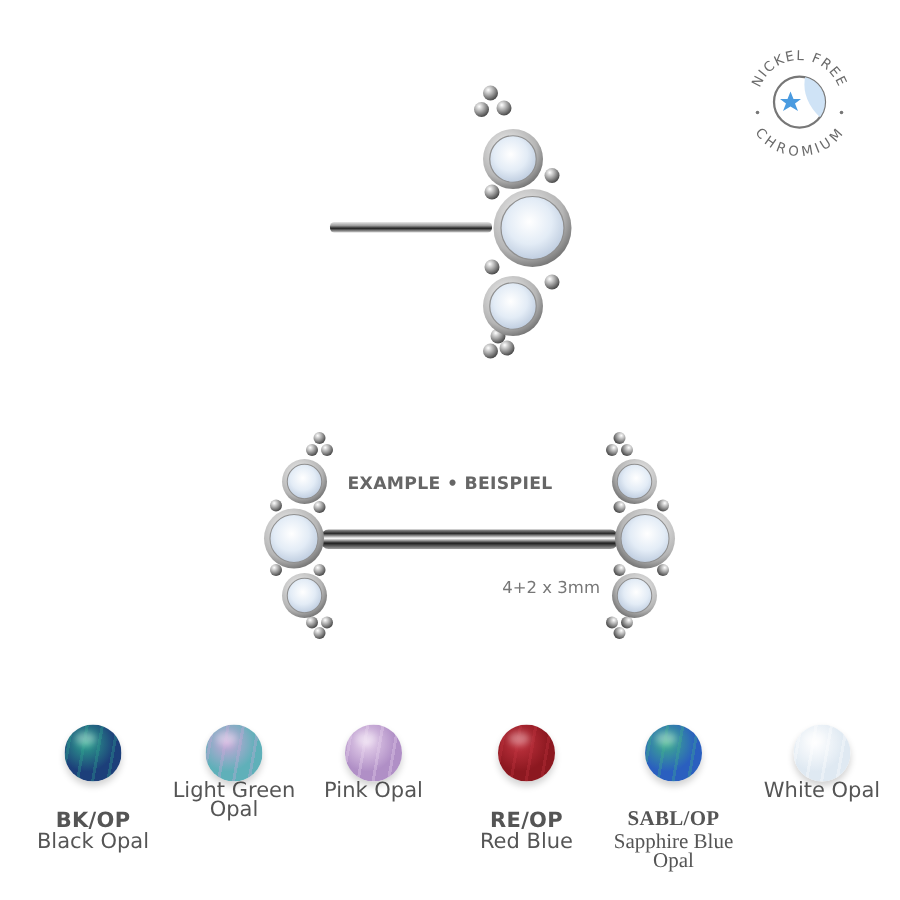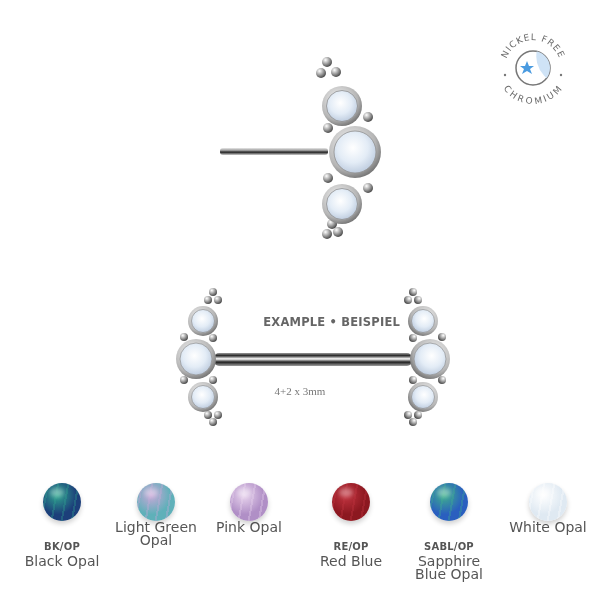--- a/index.html
+++ b/index.html
@@ -10,45 +10,45 @@
     color: #555555;
   }
   .abs { position: absolute; }
   svg { display: block; }
 
   
   #badge { left: 493px; top: 28px; width: 80px; height: 80px; }
 
   
   .example-label {
-    left: 200px; width: 200px; top: 315px; text-align: right;
+    left: 200px; width: 200px; top: 315px; text-align: center;
     font-size: 11.5px; font-weight: bold; color: #666666; letter-spacing: 0.2px;
   }
   .size-label {
-    left: 200px; width: 200px; top: 385px; text-align: center;
-    font-size: 11px; color: #777777; font-family: Liberation Serif, serif;
+    left: 200px; width: 200px; top: 385px; text-align: right;
+    font-size: 11px; color: #777777;
   }
 
   
   .swatch {
     position: absolute; top: 483px; width: 100px; margin-left: -50px;
     text-align: center;
   }
   .ball {
     width: 38px; height: 38px; border-radius: 50%;
     margin: 0 auto;
     box-shadow: 0 3px 5px rgba(0,0,0,0.18);
     position: relative; overflow: hidden;
   }
   .ball::after {
     content: ""; position: absolute; left: 7px; top: 5px; width: 14px; height: 9px;
     border-radius: 50%; background: rgba(255,255,255,0.35); filter: blur(2px);
   }
   .code {
-    margin-top: 18px; font-size: 10px; font-weight: bold; color: #555555;
+    margin-top: 18px; font-size: 14px; font-weight: bold; color: #555555;
     line-height: 16px; letter-spacing: 0.2px;
   }
   .name {
     font-size: 14px; color: #555555; line-height: 13px; margin-top: 0px;
     padding: 0 8px;
   }
 </style>
 </head>
 <body>
 
@@ -206,21 +206,21 @@
     </div>
     <div class="swatch" style="left: 249px;">
       <div class="ball" style="background: repeating-linear-gradient(100deg, transparent 0px, transparent 4px, rgba(233, 213, 238, 0.333) 4px, rgba(233, 213, 238, 0.333) 6px, transparent 6px, transparent 10px), radial-gradient(circle at 38% 32%, rgb(233, 213, 238) 0%, rgb(176, 143, 198) 55%, rgb(176, 143, 198) 100%);"></div>
       <div class="name">Pink Opal</div>
     </div>
     <div class="swatch" style="left: 351px;">
       <div class="ball" style="background: repeating-linear-gradient(100deg, transparent 0px, transparent 4px, rgba(194, 52, 64, 0.333) 4px, rgba(194, 52, 64, 0.333) 6px, transparent 6px, transparent 10px), radial-gradient(circle at 38% 32%, rgb(194, 52, 64) 0%, rgb(140, 24, 32) 55%, rgb(140, 24, 32) 100%);"></div>
       <div class="code">RE/OP</div>
       <div class="name">Red Blue</div>
     </div>
-    <div class="swatch" style="left: 449px;">
+    <div class="swatch" style="left: 449px; font-family: Liberation Serif, serif;">
       <div class="ball" style="background: repeating-linear-gradient(100deg, transparent 0px, transparent 4px, rgba(63, 176, 140, 0.333) 4px, rgba(63, 176, 140, 0.333) 6px, transparent 6px, transparent 10px), radial-gradient(circle at 38% 32%, rgb(63, 176, 140) 0%, rgb(42, 95, 191) 55%, rgb(42, 95, 191) 100%);"></div>
       <div class="code">SABL/OP</div>
       <div class="name">Sapphire Blue Opal</div>
     </div>
     <div class="swatch" style="left: 548px;">
       <div class="ball" style="background: repeating-linear-gradient(100deg, transparent 0px, transparent 4px, rgba(255, 255, 255, 0.333) 4px, rgba(255, 255, 255, 0.333) 6px, transparent 6px, transparent 10px), radial-gradient(circle at 38% 32%, rgb(255, 255, 255) 0%, rgb(223, 233, 242) 55%, rgb(223, 233, 242) 100%);"></div>
       <div class="name">White Opal</div>
     </div>
   </div>
 

